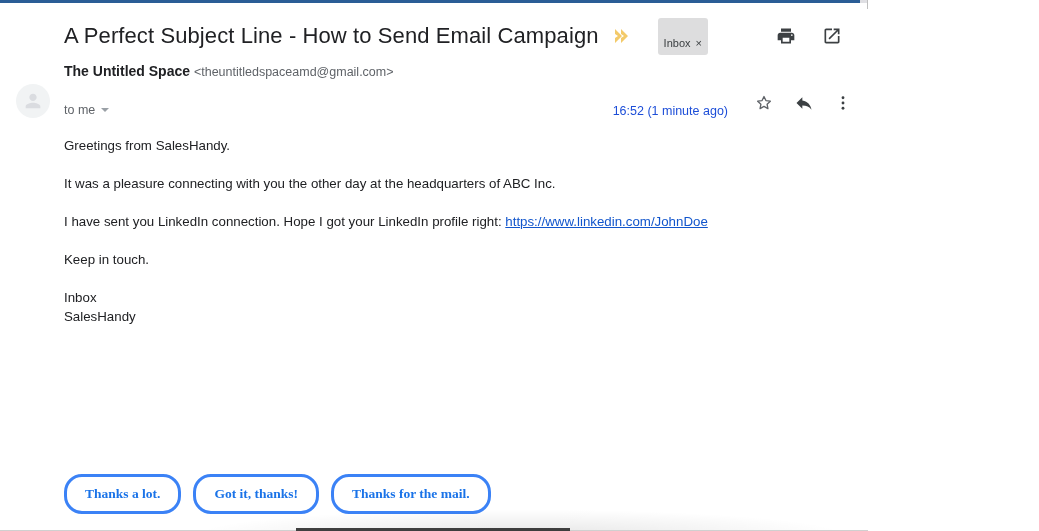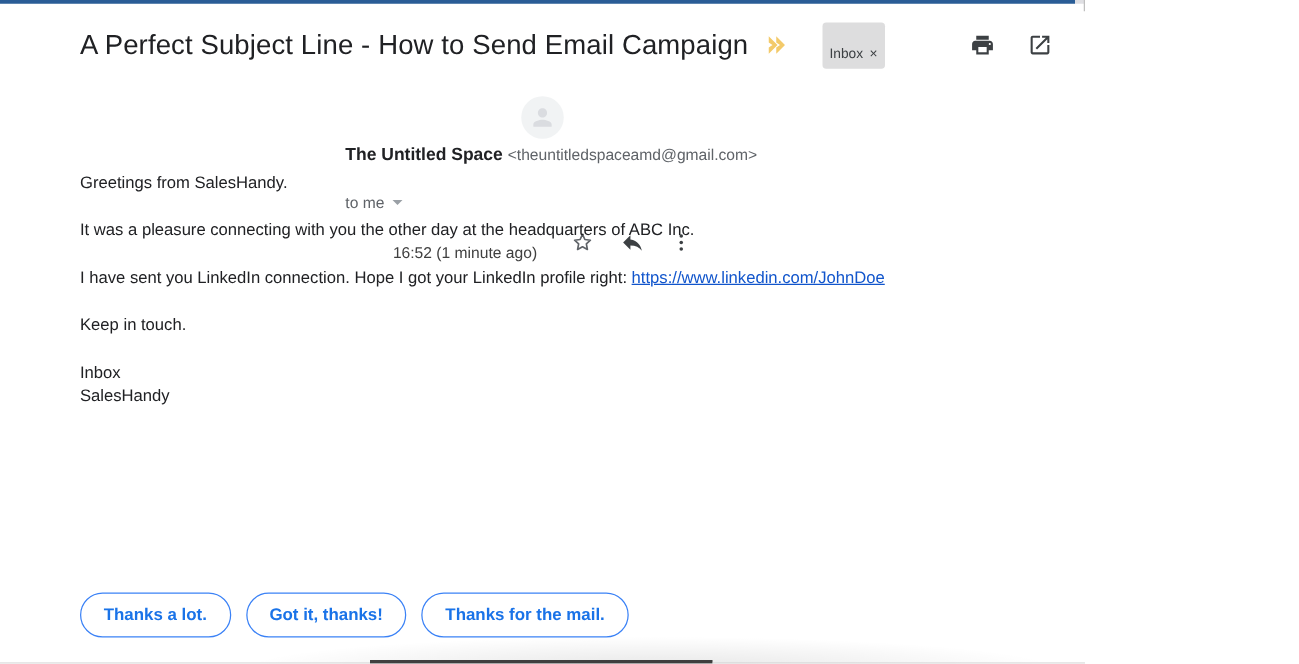--- a/index.html
+++ b/index.html
@@ -95,25 +95,24 @@
   }
   .hicon { display: inline-flex; align-items: center; justify-content: center; cursor: pointer; }
 
   
   .sender-row {
     position: absolute;
     top: 72px;
     left: 0; right: 0;
     height: 46px;
     display: flex;
-    align-items: center;
+    align-items: flex-end;
     padding-left: 16px;
     padding-right: 16px;
     box-sizing: border-box;
-    flex-direction: column;
   }
   .avatar {
     width: 34px;
     height: 34px;
     border-radius: 50%;
     background: #f1f3f4;
     display: flex;
     align-items: center;
     justify-content: center;
     flex: none;
@@ -153,21 +152,21 @@
   }
   .sender-spacer { flex: 1 1 auto; }
   .sender-right {
     display: flex;
     align-items: center;
     gap: 20px;
     padding-top: 8px;
   }
   .timestamp {
     font-size: 12.5px;
-    color: #404040;
+    color: #1d4ed8;
     white-space: nowrap;
     margin-right: 6px;
     margin-top: 16px;
   }
 
   
   .mail-body {
     position: absolute;
     top: 136px;
     left: 64px;
@@ -189,30 +188,30 @@
 
   
   .smart-replies {
     position: absolute;
     top: 474px;
     left: 64px;
     display: flex;
     gap: 12px;
   }
   .reply-chip {
-    border: 1px solid #3b82f6;
+    border: 3px solid #3b82f6;
     border-radius: 18px;
     background: #ffffff;
     color: #1a73e8;
     font-size: 13.5px;
     font-weight: bold;
     padding: 9px 18px;
     cursor: pointer;
     white-space: nowrap;
-    font-family: Liberation Sans, sans-serif;
+    font-family: Liberation Serif, serif;
     line-height: 16px;
   }
 
   
   .bottom-artifact {
     position: absolute;
     bottom: 0;
     left: 296px;
     width: 274px;
     height: 3px;

